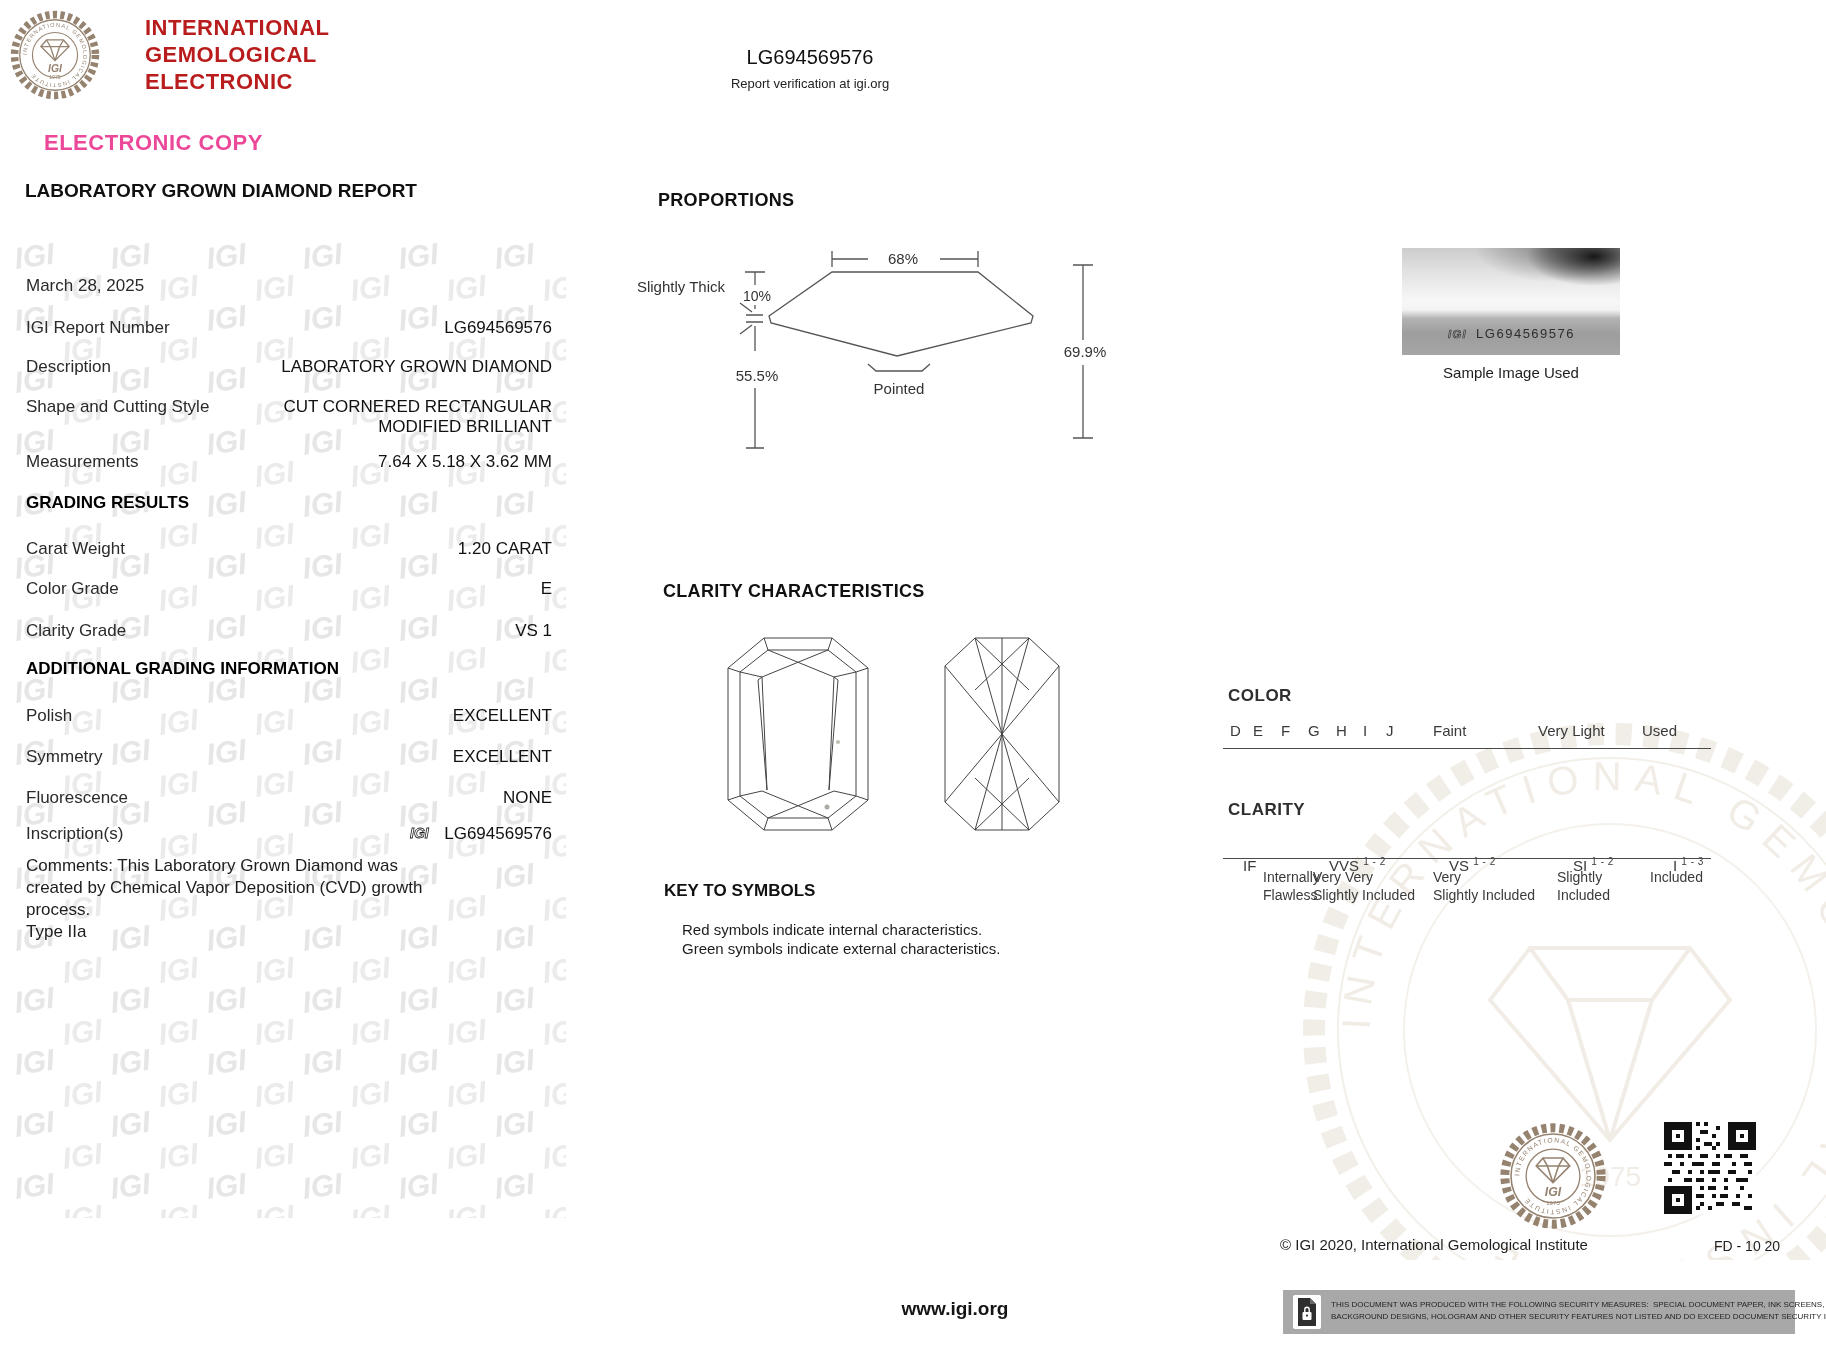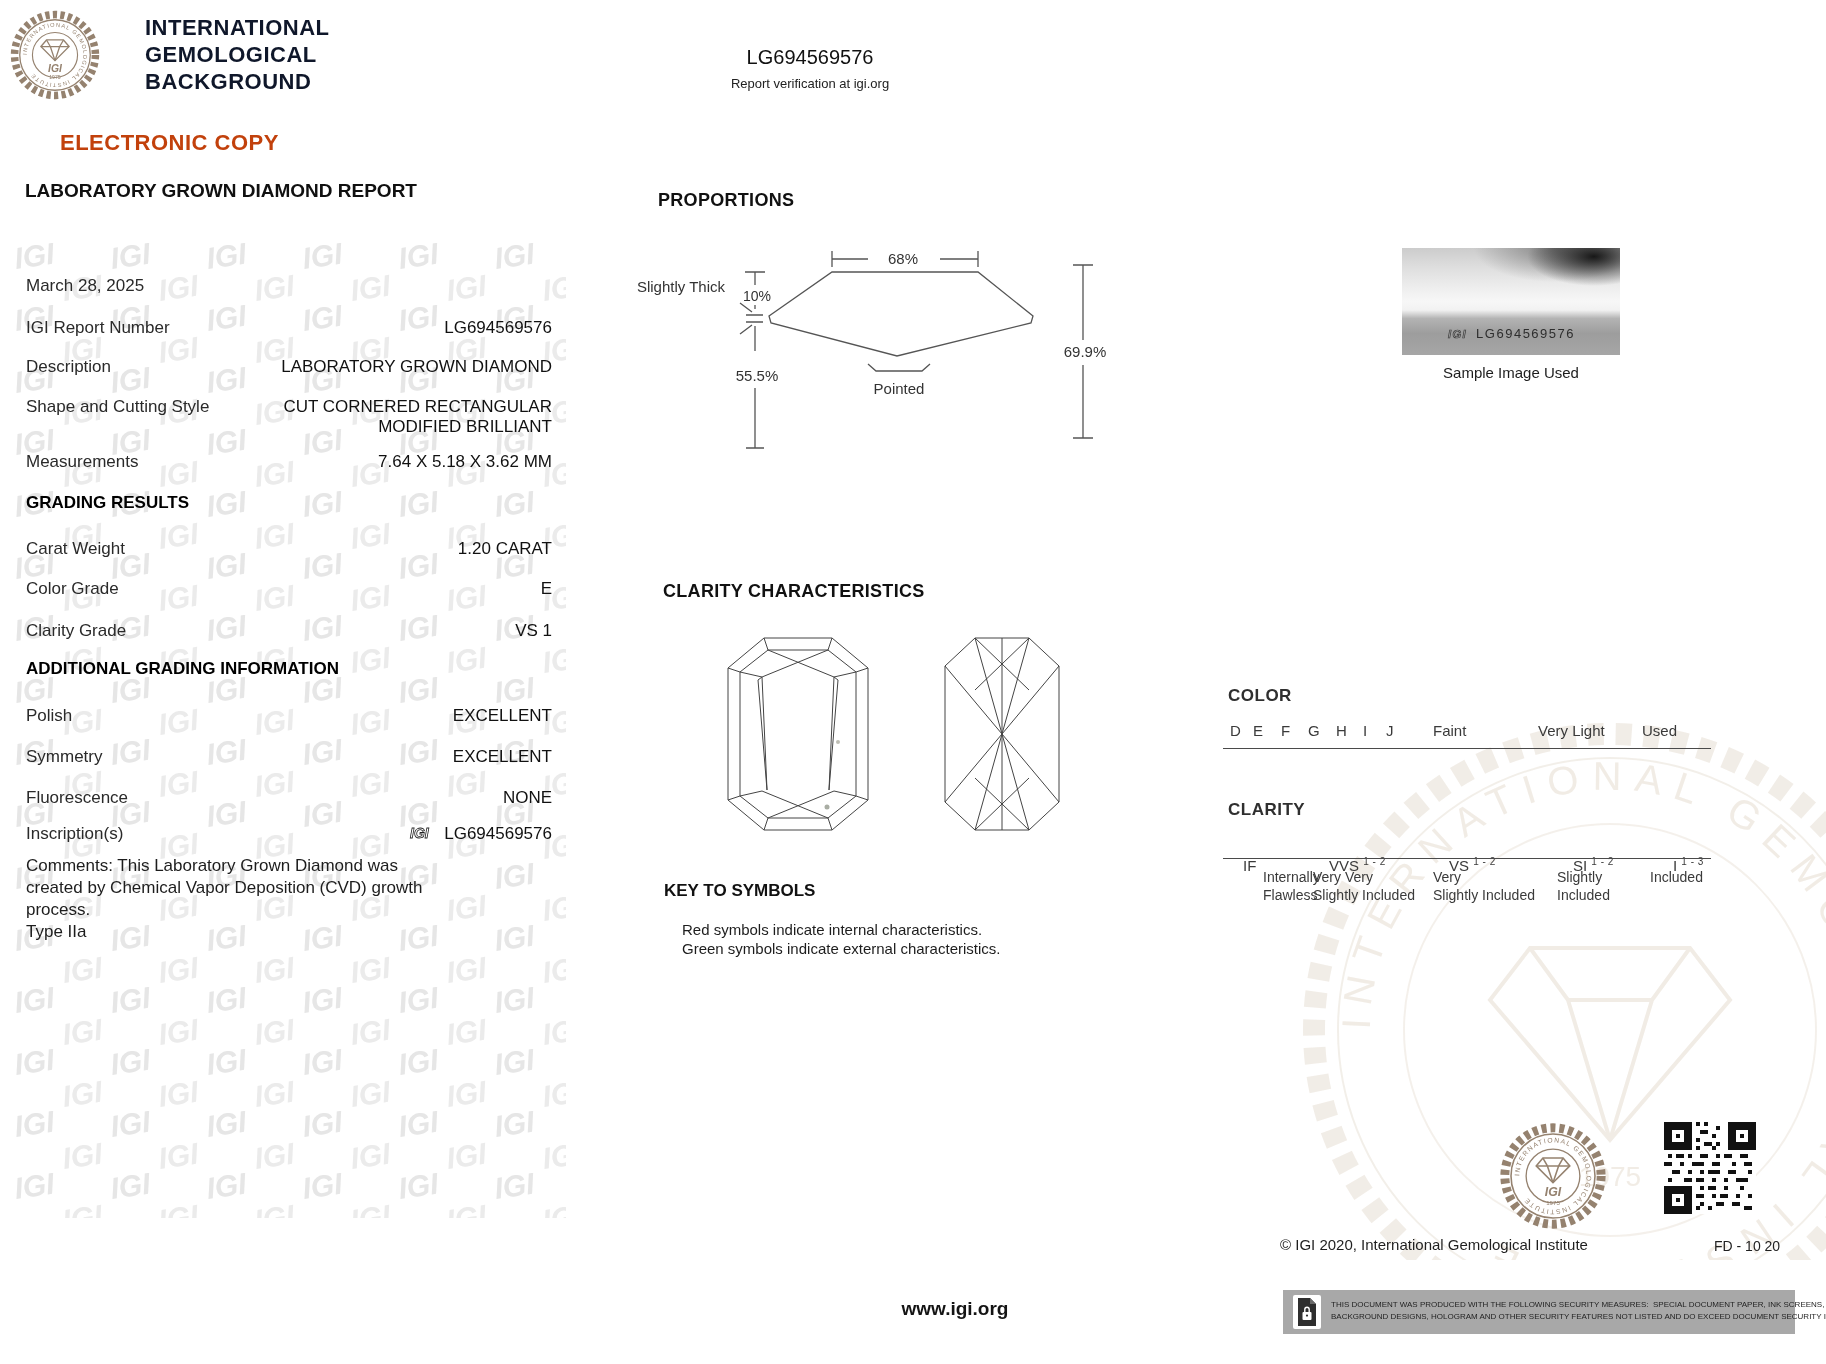--- a/index.html
+++ b/index.html
@@ -3,26 +3,26 @@
 <meta charset="utf-8">
 <style>
   html,body{margin:0;padding:0;background:#fff;}
   .page{position:relative;width:1826px;height:1364px;background:#ffffff;overflow:hidden;
         font-family:"Liberation Sans",sans-serif;color:#1c1c1c;}
   .abs{position:absolute;}
   .hline{position:absolute;height:1px;background:#4a4a4a;}
 
   
   .institute-title{position:absolute;left:145px;top:14px;font-size:22px;font-weight:bold;
-    line-height:27px;color:#0f172a;letter-spacing:.5px;}
+    line-height:27px;color:#b91c1c;letter-spacing:.5px;}
   .top-center{position:absolute;left:610px;top:46px;width:400px;text-align:center;}
   .top-center .num{font-size:20px;color:#111;}
   .top-center .verif{font-size:13px;color:#222;margin-top:7px;}
-  .electronic-copy{position:absolute;left:60px;top:130px;font-size:22px;font-weight:bold;
-    color:#c2410c;letter-spacing:.5px;}
+  .electronic-copy{position:absolute;left:44px;top:130px;font-size:22px;font-weight:bold;
+    color:#ec4899;letter-spacing:.5px;}
   .report-title{position:absolute;left:25px;top:180px;font-size:19px;font-weight:bold;color:#101010;}
 
   
   .lrow{position:absolute;left:26px;width:526px;display:flex;justify-content:space-between;
     font-size:17px;color:#1d1d1d;}
   .lrow .lab{color:#2a2a2a;}
   .lrow .val{text-align:right;color:#111;}
   .lsec{position:absolute;left:26px;font-size:17px;font-weight:bold;color:#000;}
   .comments{position:absolute;left:26px;width:480px;font-size:17px;line-height:22px;color:#1d1d1d;}
 
@@ -113,21 +113,21 @@
       <path d="M35,41 L41,34 H59 L65,41 L50,56 Z"></path>
       <path d="M41,34 L45,41 M59,34 L55,41 M45,41 L50,56 M55,41 L50,56 M35,41 H65"></path>
     </g>
     <text x="50" y="68" text-anchor="middle" font-size="11" font-weight="bold" font-style="italic" fill="#95826f">IGI</text>
     <text x="50" y="75.5" text-anchor="middle" font-size="5.5" fill="#95826f">1975</text>
   </svg>
 
   <div class="institute-title">
     <div>INTERNATIONAL</div>
     <div>GEMOLOGICAL</div>
-    <div>BACKGROUND</div>
+    <div>ELECTRONIC</div>
   </div>
 
   <div class="top-center">
     <div class="num">LG694569576</div>
     <div class="verif">Report verification at igi.org</div>
   </div>
 
   <div class="electronic-copy">ELECTRONIC COPY</div>
   <div class="report-title">LABORATORY GROWN DIAMOND REPORT</div>
 

